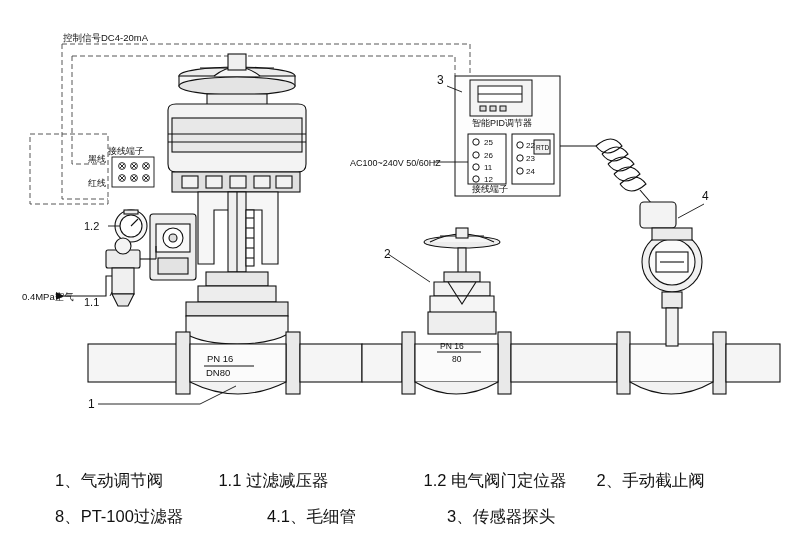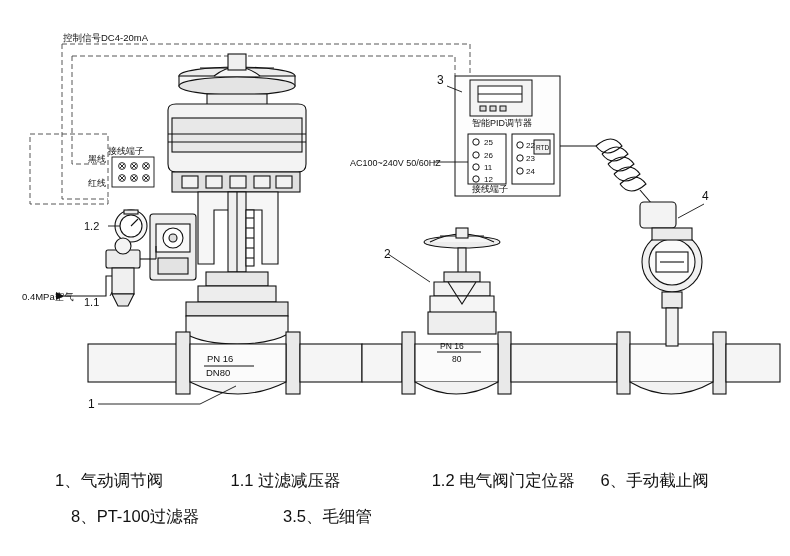--- a/index.html
+++ b/index.html
@@ -23,21 +23,21 @@
     align-items:flex-start;
     margin-bottom:16px;
   }
   .legend-cell{
     font-size:16.5px;
     line-height:20px;
     color:#111;
     white-space:nowrap;
   }
   .c1{width:170px;}
-  .c2{width:176px;margin-left:16px;}
+  .c2{width:176px;}
   .c3{width:180px;margin-left:36px;}
   .c4{width:170px;}
 </style>
 </head>
 <body>
 
 <div id="stage">
 
   <svg id="diagram" viewBox="0 0 790 440">
     <defs>
@@ -257,21 +257,22 @@
     <text x="384" y="244" font-size="12" fill="#111">2</text>
     <text x="437" y="70" font-size="12" fill="#111">3</text>
     <text x="702" y="186" font-size="12" fill="#111">4</text>
   </svg>
 
   <div class="legend">
     <div class="legend-row">
       <div class="legend-cell c1">1、气动调节阀</div>
       <div class="legend-cell c2">1.1 过滤减压器</div>
       <div class="legend-cell c3">1.2 电气阀门定位器</div>
-      <div class="legend-cell c4">6、手动截止阀</div>
+      <div class="legend-cell c4">2、手动截止阀</div>
     </div>
     <div class="legend-row">
       <div class="legend-cell c2">8、PT-100过滤器</div>
-      <div class="legend-cell c3">3.5、毛细管</div>
+      <div class="legend-cell c3">4.1、毛细管</div>
+      <div class="legend-cell c4">3、传感器探头</div>
     </div>
   </div>
 
 </div>
 
 </body></html>

